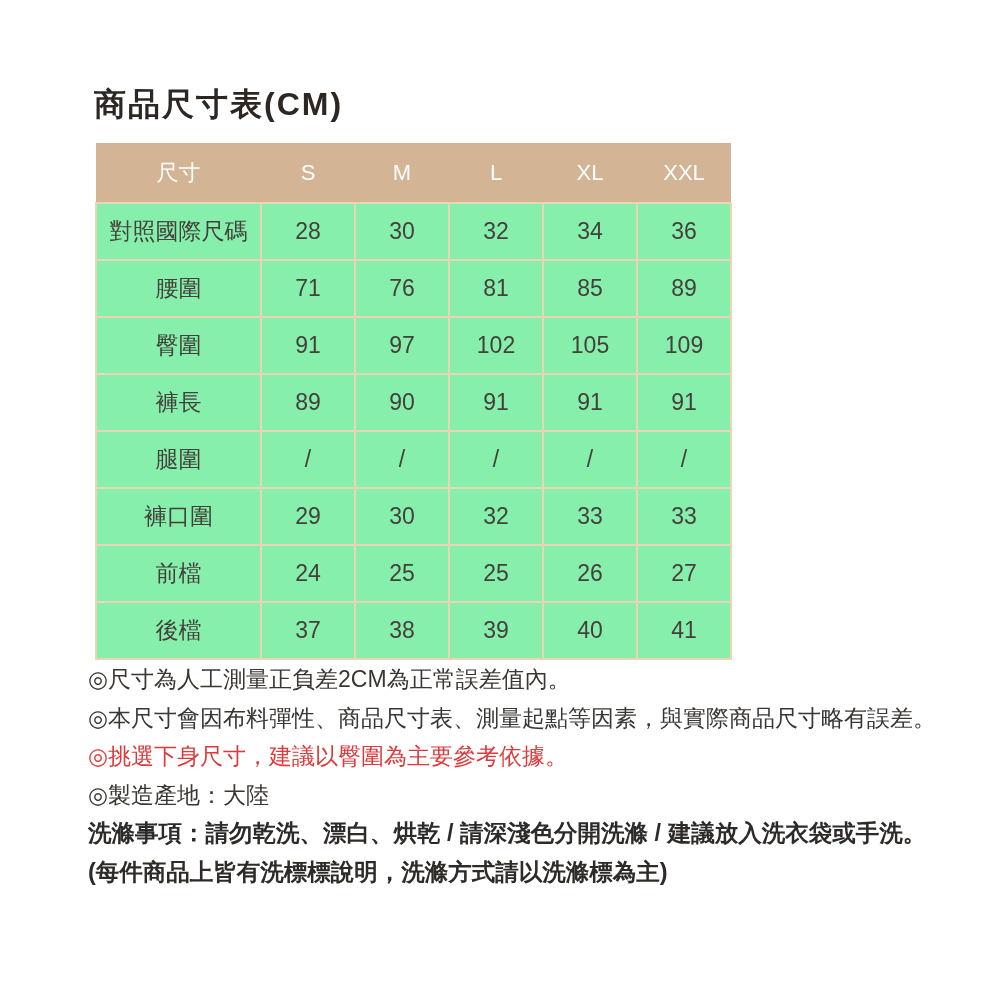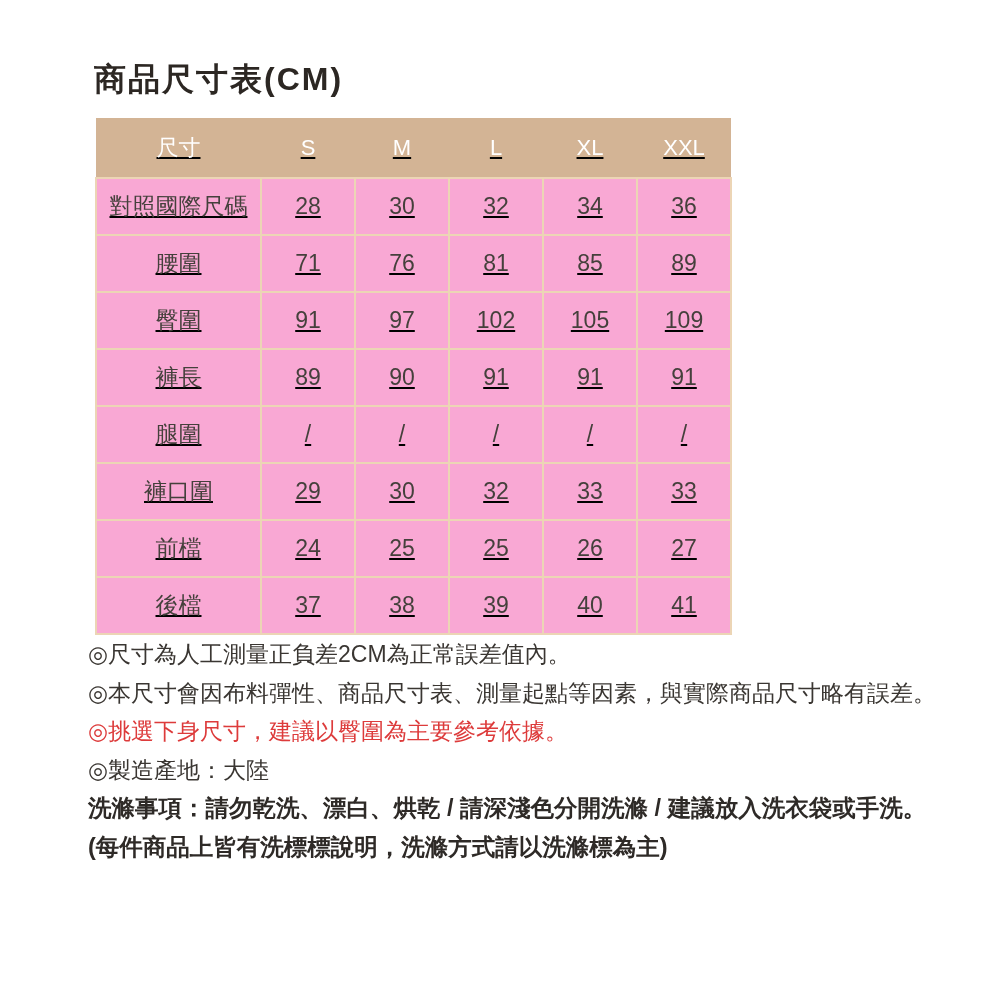--- a/index.html
+++ b/index.html
@@ -11,41 +11,41 @@
     --color-note-text:#3a3632;
     --color-care-text:#2e2a27;
     --color-highlight-red:#dd3b3b;
     --color-title-text:#2c2723;
   }
   *{box-sizing:border-box;margin:0;padding:0;}
   html,body{background:#fff;}
   body{font-family:"Liberation Sans","DejaVu Sans",sans-serif;}
   .canvas{
     position:relative;width:1000px;height:932px;
-    background:var(--color-background);overflow:hidden;
+    background:var(--color-background);overflow:hidden;margin-top:25px;
   }
   .page-title{
     position:absolute;left:94px;top:58px;
     font-size:32px;font-weight:600;letter-spacing:2px;
     color:var(--color-title-text);
   }
   table.size-table{
     position:absolute;left:95px;top:118px;width:635px;
-    border-collapse:collapse;table-layout:fixed;text-decoration:underline;
+    border-collapse:collapse;table-layout:fixed;
   }
   table.size-table col.label-col{width:165px;}
   table.size-table col.data-col{width:94px;}
   table.size-table thead th{
     height:60px;background:var(--color-header-bg);
     color:var(--color-header-text);font-size:22px;font-weight:400;
     text-align:center;vertical-align:middle;border:none;
   }
   table.size-table tbody th,
   table.size-table tbody td{
-    height:57px;background:#f9a8d4;
+    height:57px;background:#86efac;
     border:2px solid var(--color-table-border);
     font-size:23px;font-weight:400;color:var(--color-cell-text);
     text-align:center;vertical-align:middle;
   }
   .notes{
     position:absolute;left:88px;top:635px;width:880px;
   }
   .note-line{
     font-size:23px;line-height:38.6px;
     color:var(--color-note-text);white-space:nowrap;

